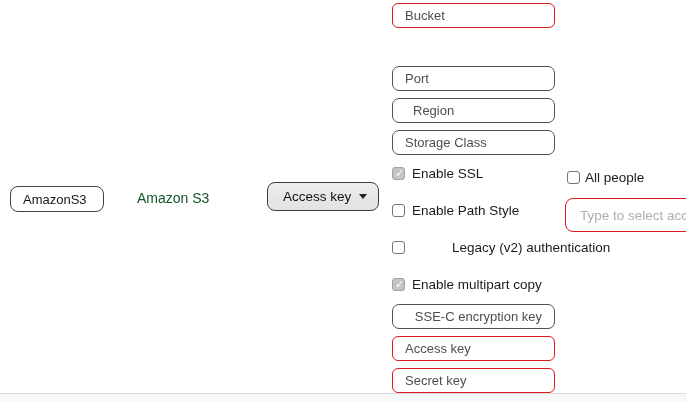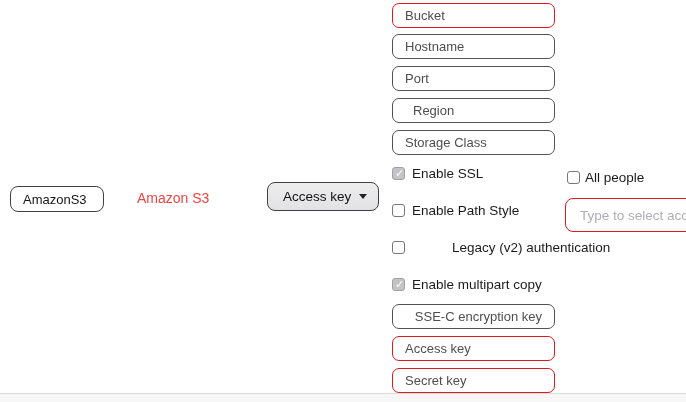--- a/index.html
+++ b/index.html
@@ -6,29 +6,29 @@
   body{font-family:"Liberation Sans","DejaVu Sans",sans-serif;background:#fff;}
   .stage{position:relative;width:686px;height:402px;background:#ffffff;overflow:hidden;}
 
   
   .tinput{
     position:absolute;box-sizing:border-box;height:25px;width:163px;
     border:1.4px solid #525254;border-radius:7px;background:#fff;
     font-family:inherit;font-size:13px;color:#2b2b2d;padding:0 12px;outline:none;
   }
   .tinput::placeholder{color:#4e4e50;opacity:1;}
-  .tinput[data-state="error"]{border-color:#dc1a21;}
+  .tinput[data-state="error"]{border-color:#dc1a21;border-radius:6px;}
 
   
   .name-input{
     position:absolute;left:10px;top:186px;width:94px;height:26px;box-sizing:border-box;
     border:1.4px solid #424244;border-radius:8px;background:#fff;
     font-family:inherit;font-size:13px;color:#151517;padding:0 12px;outline:none;
   }
-  .type-label{position:absolute;left:137px;top:190px;font-size:14px;color:#ef4444;}
+  .type-label{position:absolute;left:137px;top:190px;font-size:14px;color:#14532d;}
 
   
   .dropdown{
     position:absolute;left:267px;top:182px;width:112px;height:29px;box-sizing:border-box;
     border:1.4px solid #3f3f41;border-radius:8px;
     background:linear-gradient(#ededee,#e2e2e4);
     display:flex;align-items:center;cursor:default;
   }
   .dropdown-label{font-size:13.5px;color:#111113;padding-left:15px;flex:1;}
   .caret{width:0;height:0;border-left:4.5px solid transparent;border-right:4.5px solid transparent;
@@ -67,21 +67,20 @@
   <input class="name-input" type="text" value="AmazonS3" style="">
   <div class="type-label">Amazon S3</div>
 
   <div class="dropdown">
     <span class="dropdown-label">Access key</span>
     <span class="caret"></span>
   </div>
 
   <input class="tinput" style="left: 392px; top: 3px;" type="text" placeholder="Bucket" data-state="error">
 
-  <input class="tinput" style="left: 392px; top: 34px;" type="text" placeholder="Hostname" data-state="normal">
   <input class="tinput" style="left: 392px; top: 66px;" type="text" placeholder="Port" data-state="normal">
   <input class="tinput" style="left: 392px; top: 98px; padding-left: 20px;" type="text" placeholder="Region" data-state="normal">
   <input class="tinput" style="left: 392px; top: 130px;" type="text" placeholder="Storage Class" data-state="normal">
 
   <div class="cbrow" style="left:392px;top:202px;" data-checked="false">
     <span class="cbox"></span>
     <span class="cblabel">Enable Path Style</span>
   </div>
   <div class="cbrow" style="left:392px;top:165px;" data-checked="true">
     <span class="cbox"></span>

